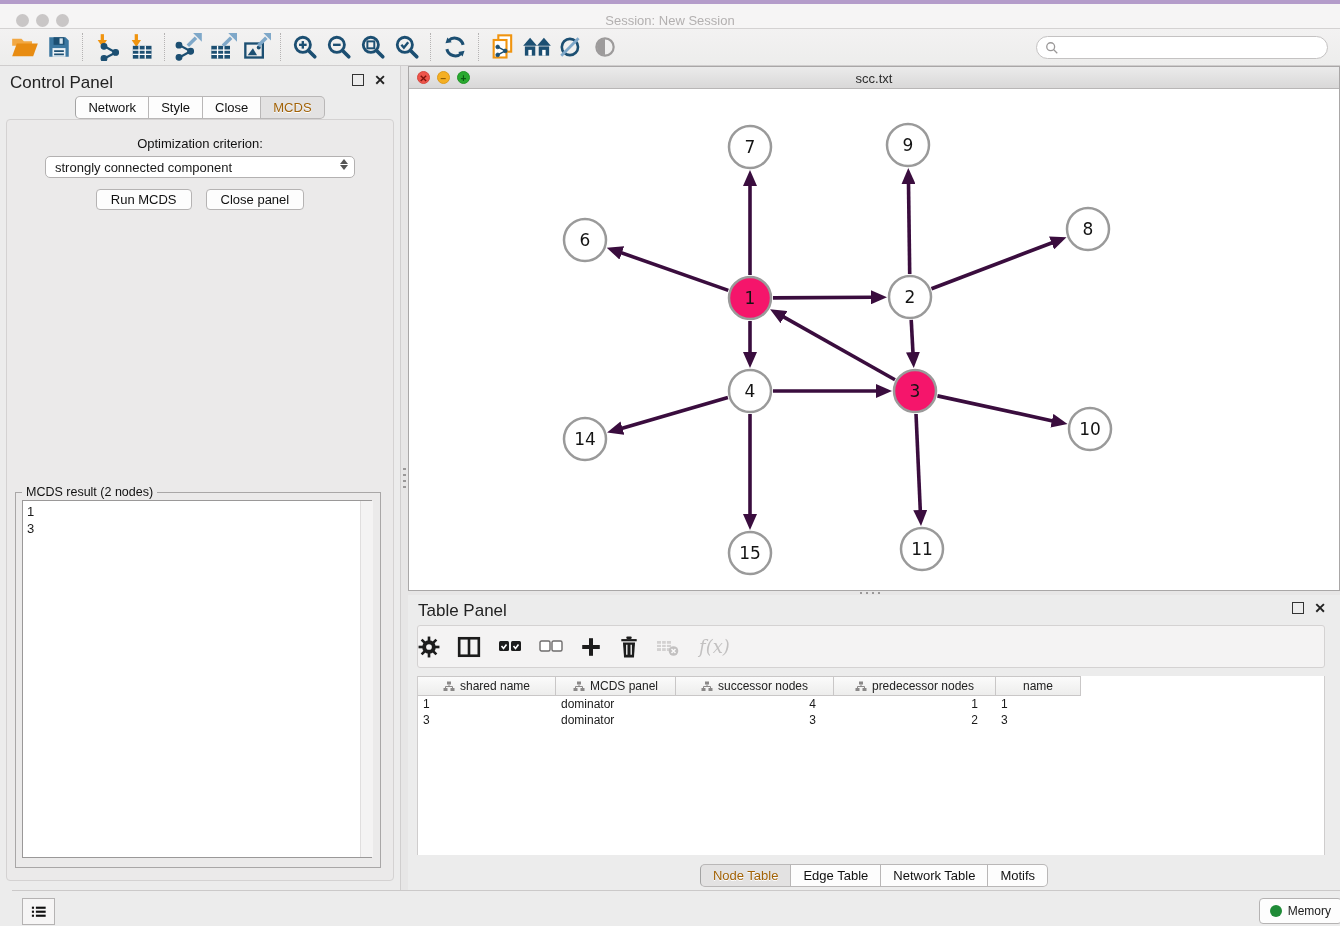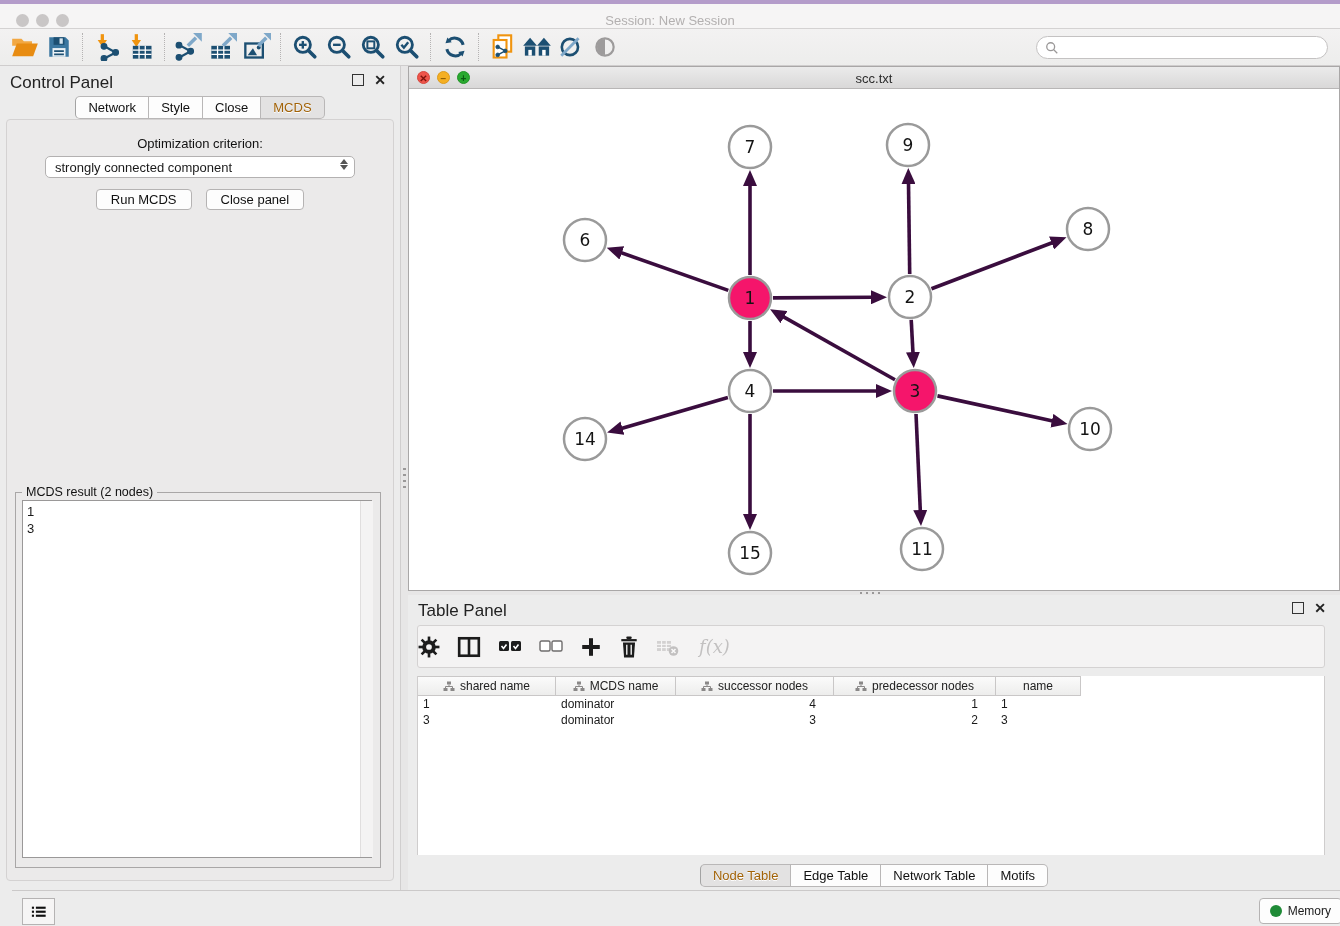--- a/index.html
+++ b/index.html
@@ -501,21 +501,21 @@
           <svg width="12" height="11" viewBox="0 0 12 11">
             <g fill="#8a8888">
               <rect x="4" y="0.5" width="4" height="3"></rect>
               <rect x="0.5" y="7" width="4" height="3"></rect>
               <rect x="7.5" y="7" width="4" height="3"></rect>
             </g>
             <g stroke="#8a8888" stroke-width="1">
               <path d="M6 3.5 v2 M2.5 7 v-1.5 h7 V7" fill="none"></path>
             </g>
           </svg>
-          <span>MCDS name</span>
+          <span>MCDS panel</span>
         </div>
         <div class="th" style="width: 158px;">
           <svg width="12" height="11" viewBox="0 0 12 11">
             <g fill="#8a8888">
               <rect x="4" y="0.5" width="4" height="3"></rect>
               <rect x="0.5" y="7" width="4" height="3"></rect>
               <rect x="7.5" y="7" width="4" height="3"></rect>
             </g>
             <g stroke="#8a8888" stroke-width="1">
               <path d="M6 3.5 v2 M2.5 7 v-1.5 h7 V7" fill="none"></path>

